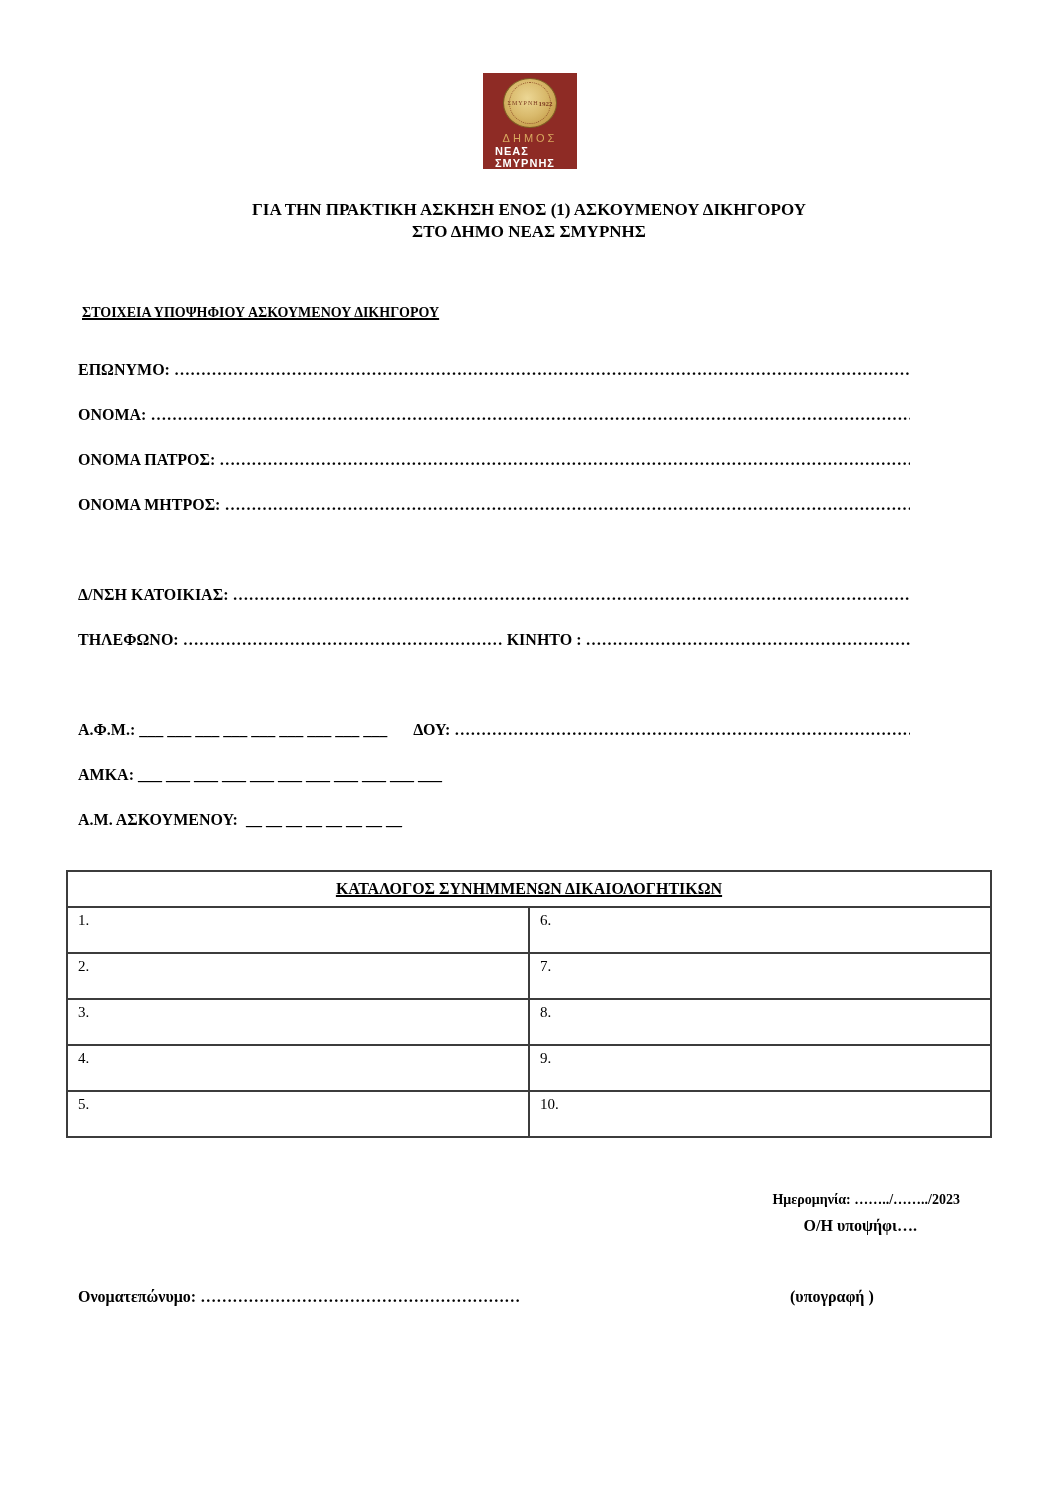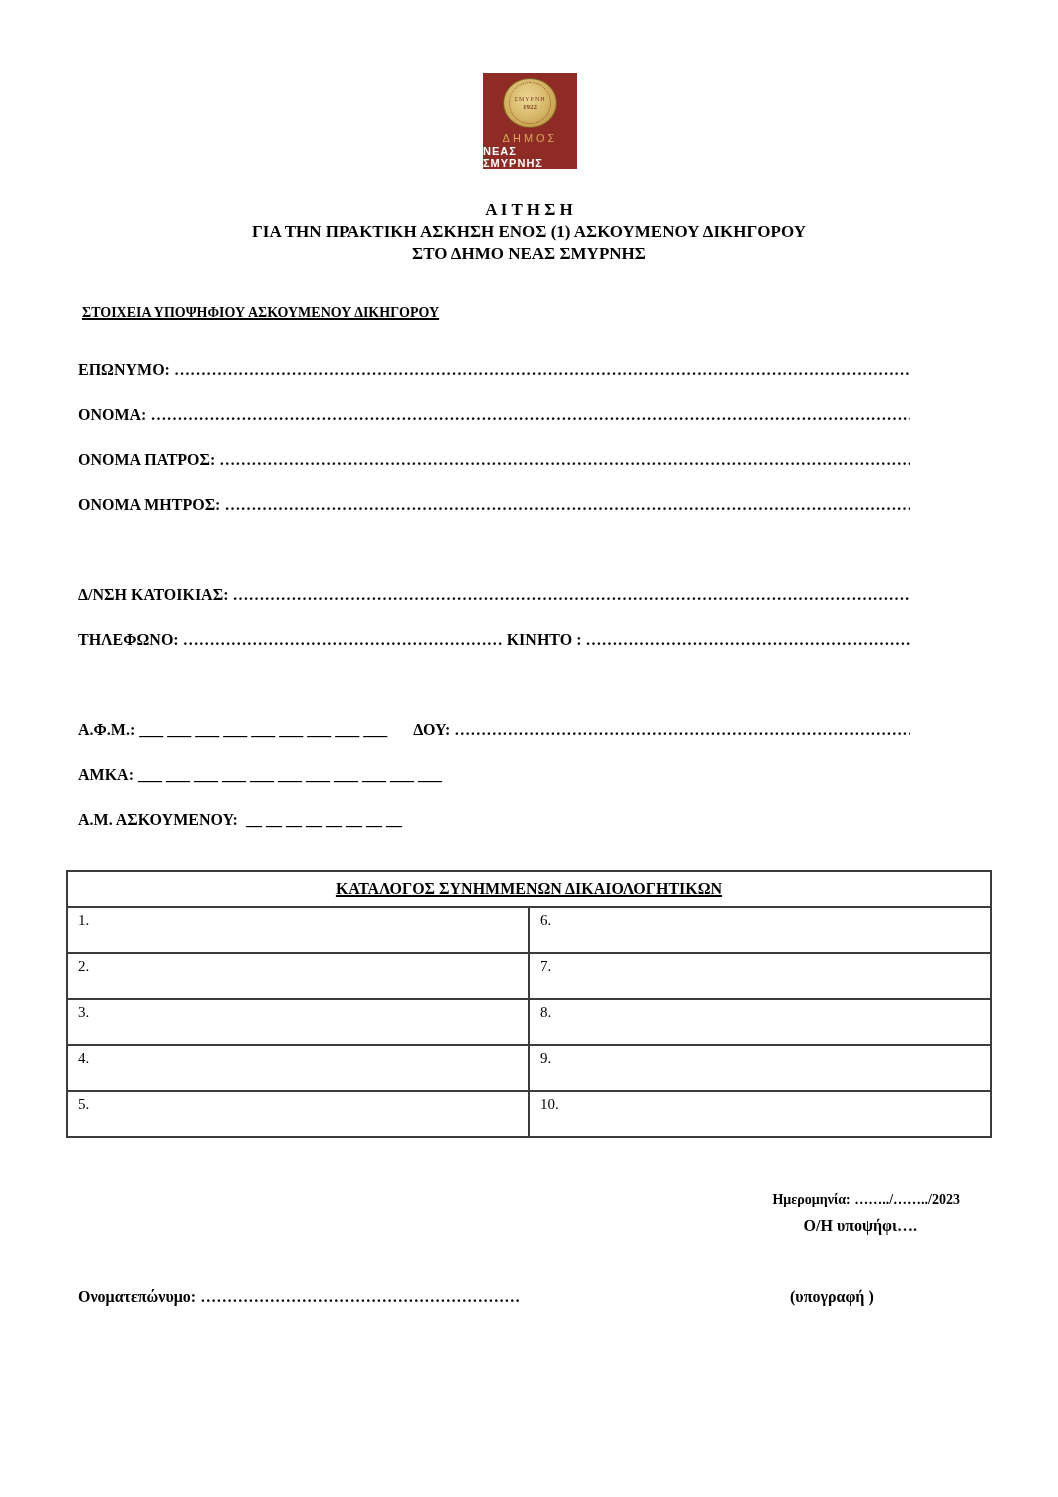--- a/index.html
+++ b/index.html
@@ -6,28 +6,28 @@
   .page{position:relative;width:1058px;height:1497px;background:#ffffff;
         font-family:"Liberation Serif","DejaVu Serif",serif;color:#000;overflow:hidden;}
 
   
   .logo{position:absolute;left:483px;top:73px;width:94px;height:96px;background:#8e2b25;
         display:flex;flex-direction:column;align-items:center;box-sizing:border-box;}
   .coin{margin-top:5px;width:52px;height:52px;border-radius:50%;
         background:radial-gradient(circle at 45% 40%, #ecd795 0%, #d9ba6c 45%, #c49c49 78%, #a88134 100%);
         border:1px solid #7d5f24;display:flex;align-items:center;justify-content:center;}
   .coin-inner{width:40px;height:40px;border-radius:50%;border:1px dotted #94542c;
-        display:flex;flex-direction:column;align-items:center;justify-content:center;
+        display:flex;align-items:center;justify-content:center;
         color:#7c3a20;text-align:center;line-height:1;}
   .coin-smyrni{font-size:6px;letter-spacing:1px;}
   .coin-year{font-size:7px;font-weight:bold;margin-top:2px;}
   .logo-t1{margin-top:4px;color:#d9a95f;font-size:11px;letter-spacing:3px;
         font-family:"Liberation Sans","DejaVu Sans",sans-serif;}
   .logo-t2{color:#ffffff;font-weight:bold;font-size:11px;letter-spacing:1px;
-        font-family:"Liberation Sans","DejaVu Sans",sans-serif;margin-top:1px;}
+        font-family:"Liberation Sans","DejaVu Sans",sans-serif;margin-top:1px;padding-left:12px;}
 
   
   .title{position:absolute;left:0;top:199px;width:100%;text-align:center;
          font-weight:bold;font-size:17px;line-height:22px;}
   .section-heading{position:absolute;left:82px;top:305px;font-weight:bold;font-size:14px;
          text-decoration:underline;text-decoration-thickness:2px;}
 
   
   .field{position:absolute;left:78px;width:832px;font-weight:bold;font-size:16px;
          line-height:20px;white-space:nowrap;overflow:hidden;}
@@ -61,21 +61,20 @@
       <div class="coin-inner">
         <span class="coin-smyrni">ΣΜΥΡΝΗ</span>
         <span class="coin-year">1922</span>
       </div>
     </div>
     <div class="logo-t1">ΔΗΜΟΣ</div>
     <div class="logo-t2">ΝΕΑΣ ΣΜΥΡΝΗΣ</div>
   </div>
 
   <div class="title">
-    <div>Α Ι Τ Η Σ Η</div>
     <div>ΓΙΑ ΤΗΝ ΠΡΑΚΤΙΚΗ ΑΣΚΗΣΗ ΕΝΟΣ (1) ΑΣΚΟΥΜΕΝΟΥ ΔΙΚΗΓΟΡΟΥ</div>
     <div>ΣΤΟ ΔΗΜΟ ΝΕΑΣ ΣΜΥΡΝΗΣ</div>
   </div>
 
   <div class="section-heading">ΣΤΟΙΧΕΙΑ  ΥΠΟΨΗΦΙΟΥ ΑΣΚΟΥΜΕΝΟΥ ΔΙΚΗΓΟΡΟΥ</div>
 
   <div class="field" style="top:360px">
     <span>ΕΠΩΝΥΜΟ: </span><span>………………………………………………………………………………………………………………………………</span>
   </div>
   <div class="field" style="top:405px">

